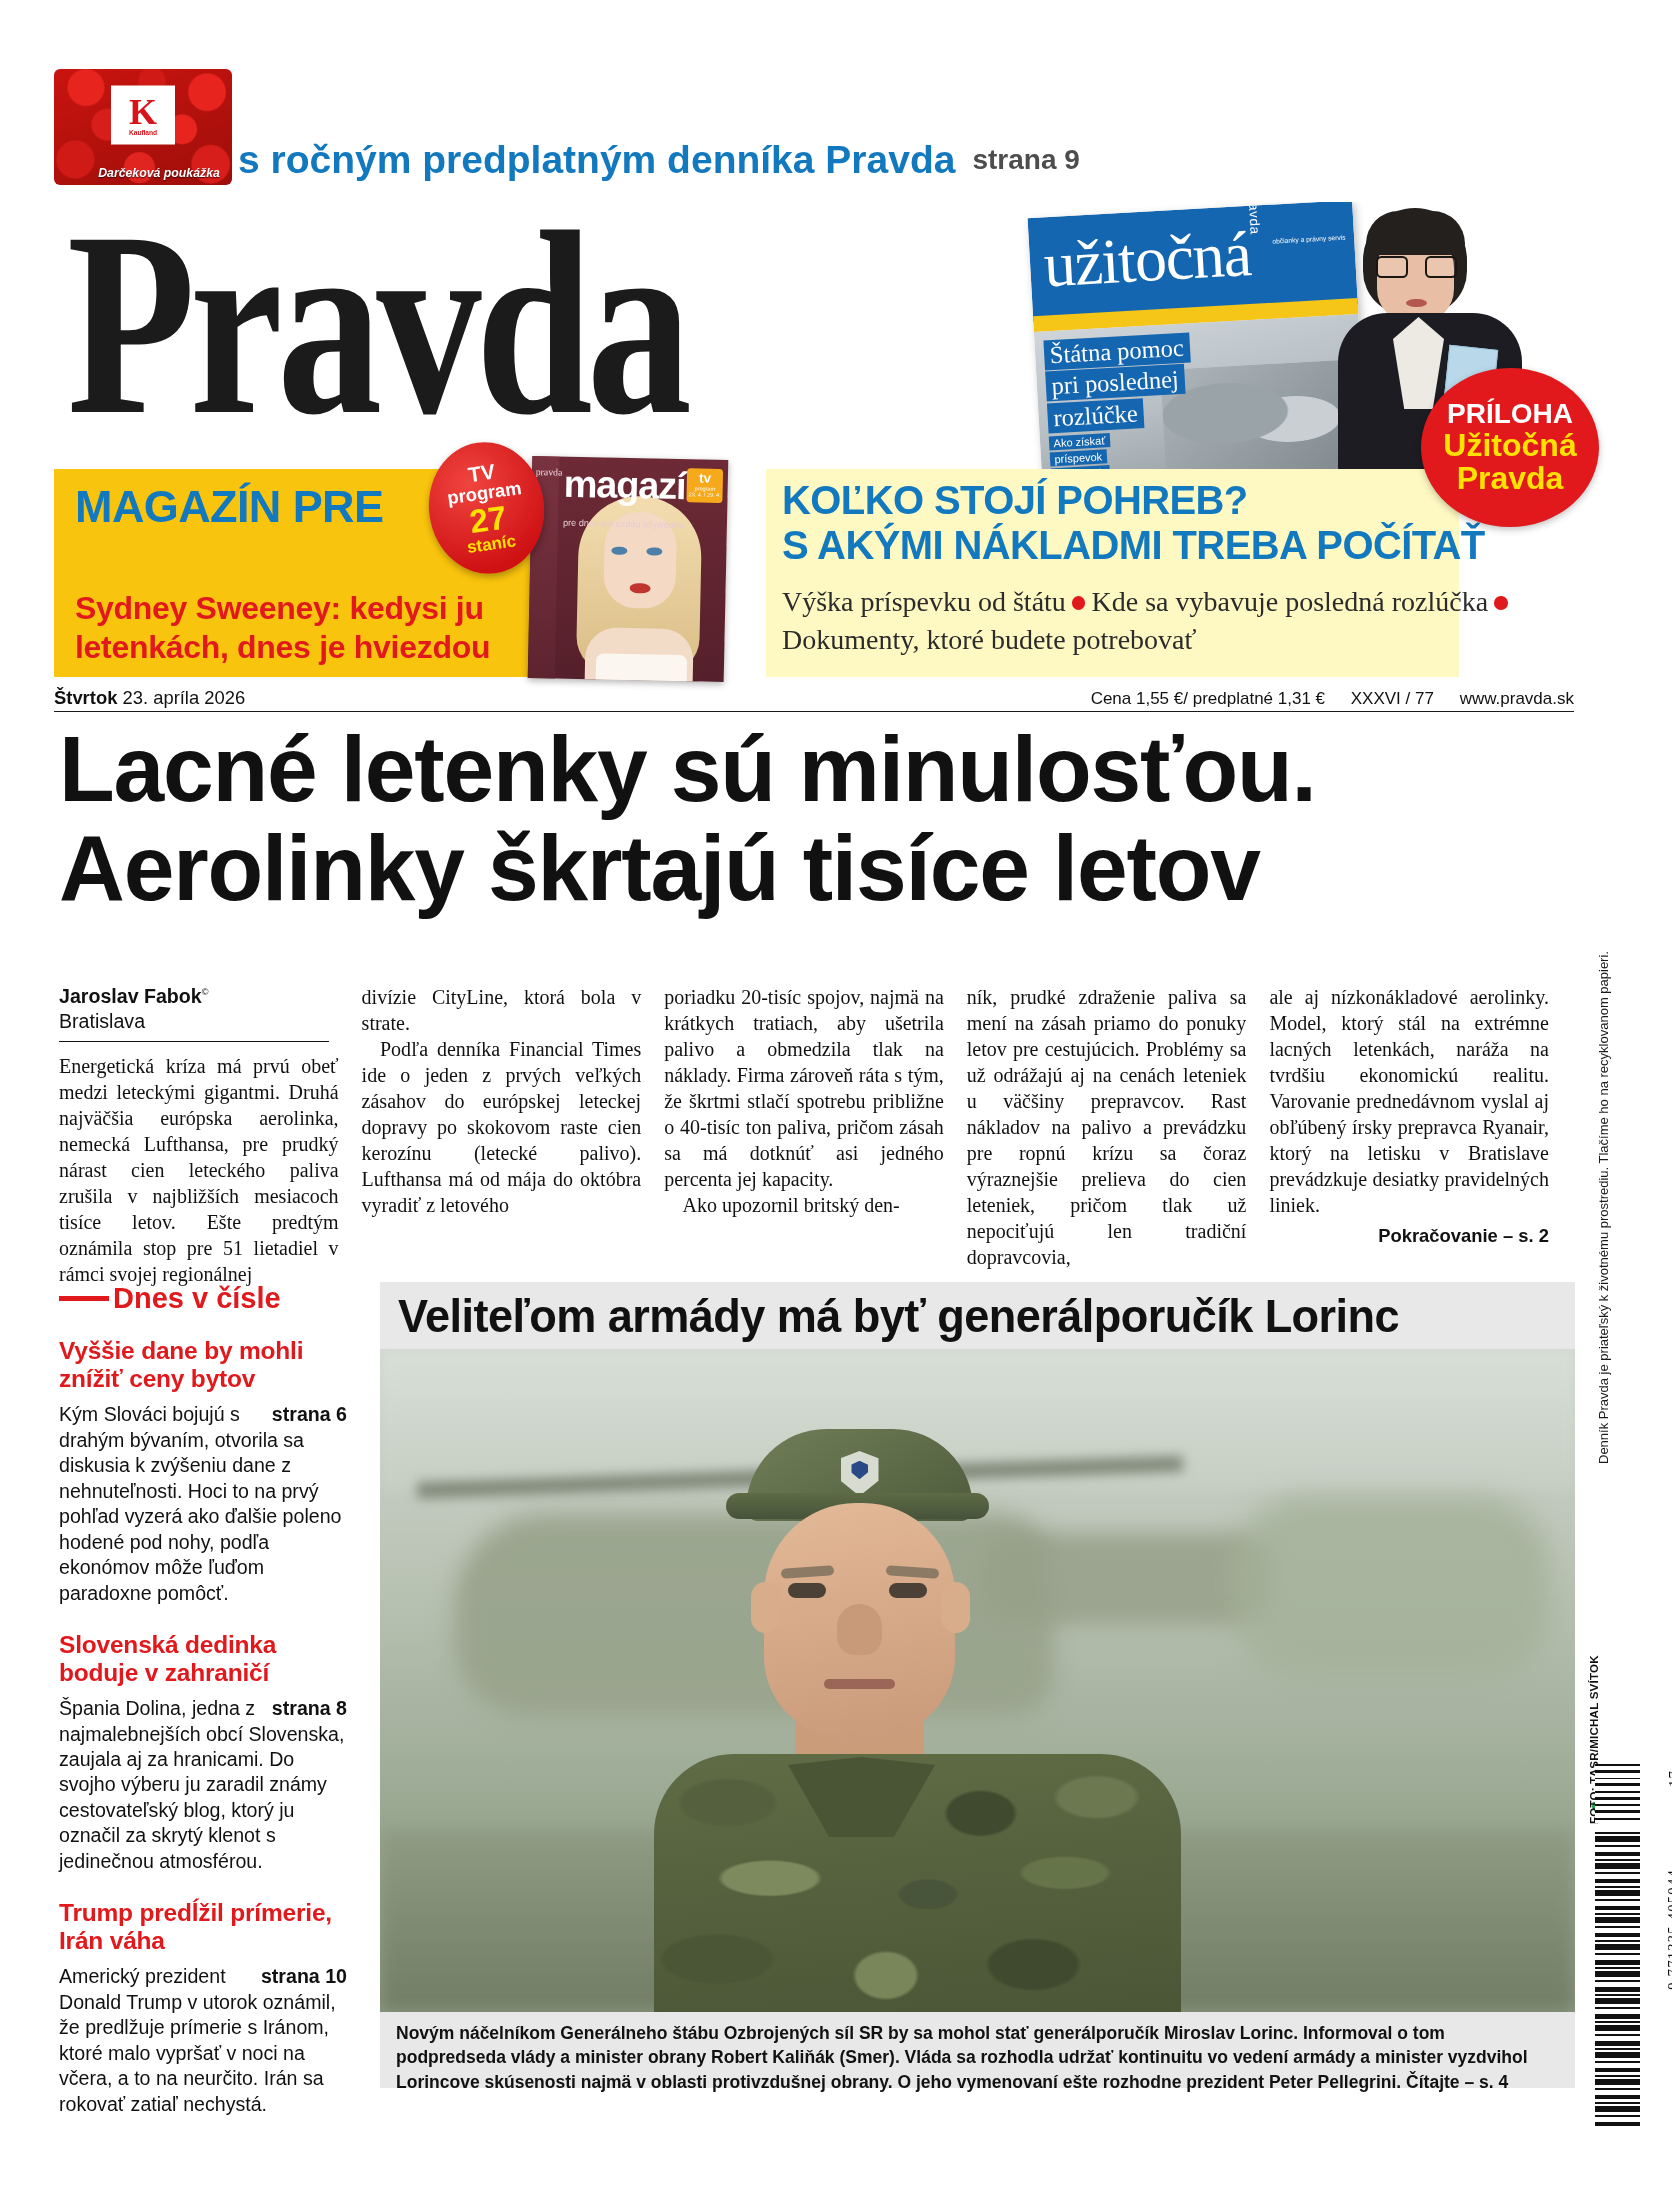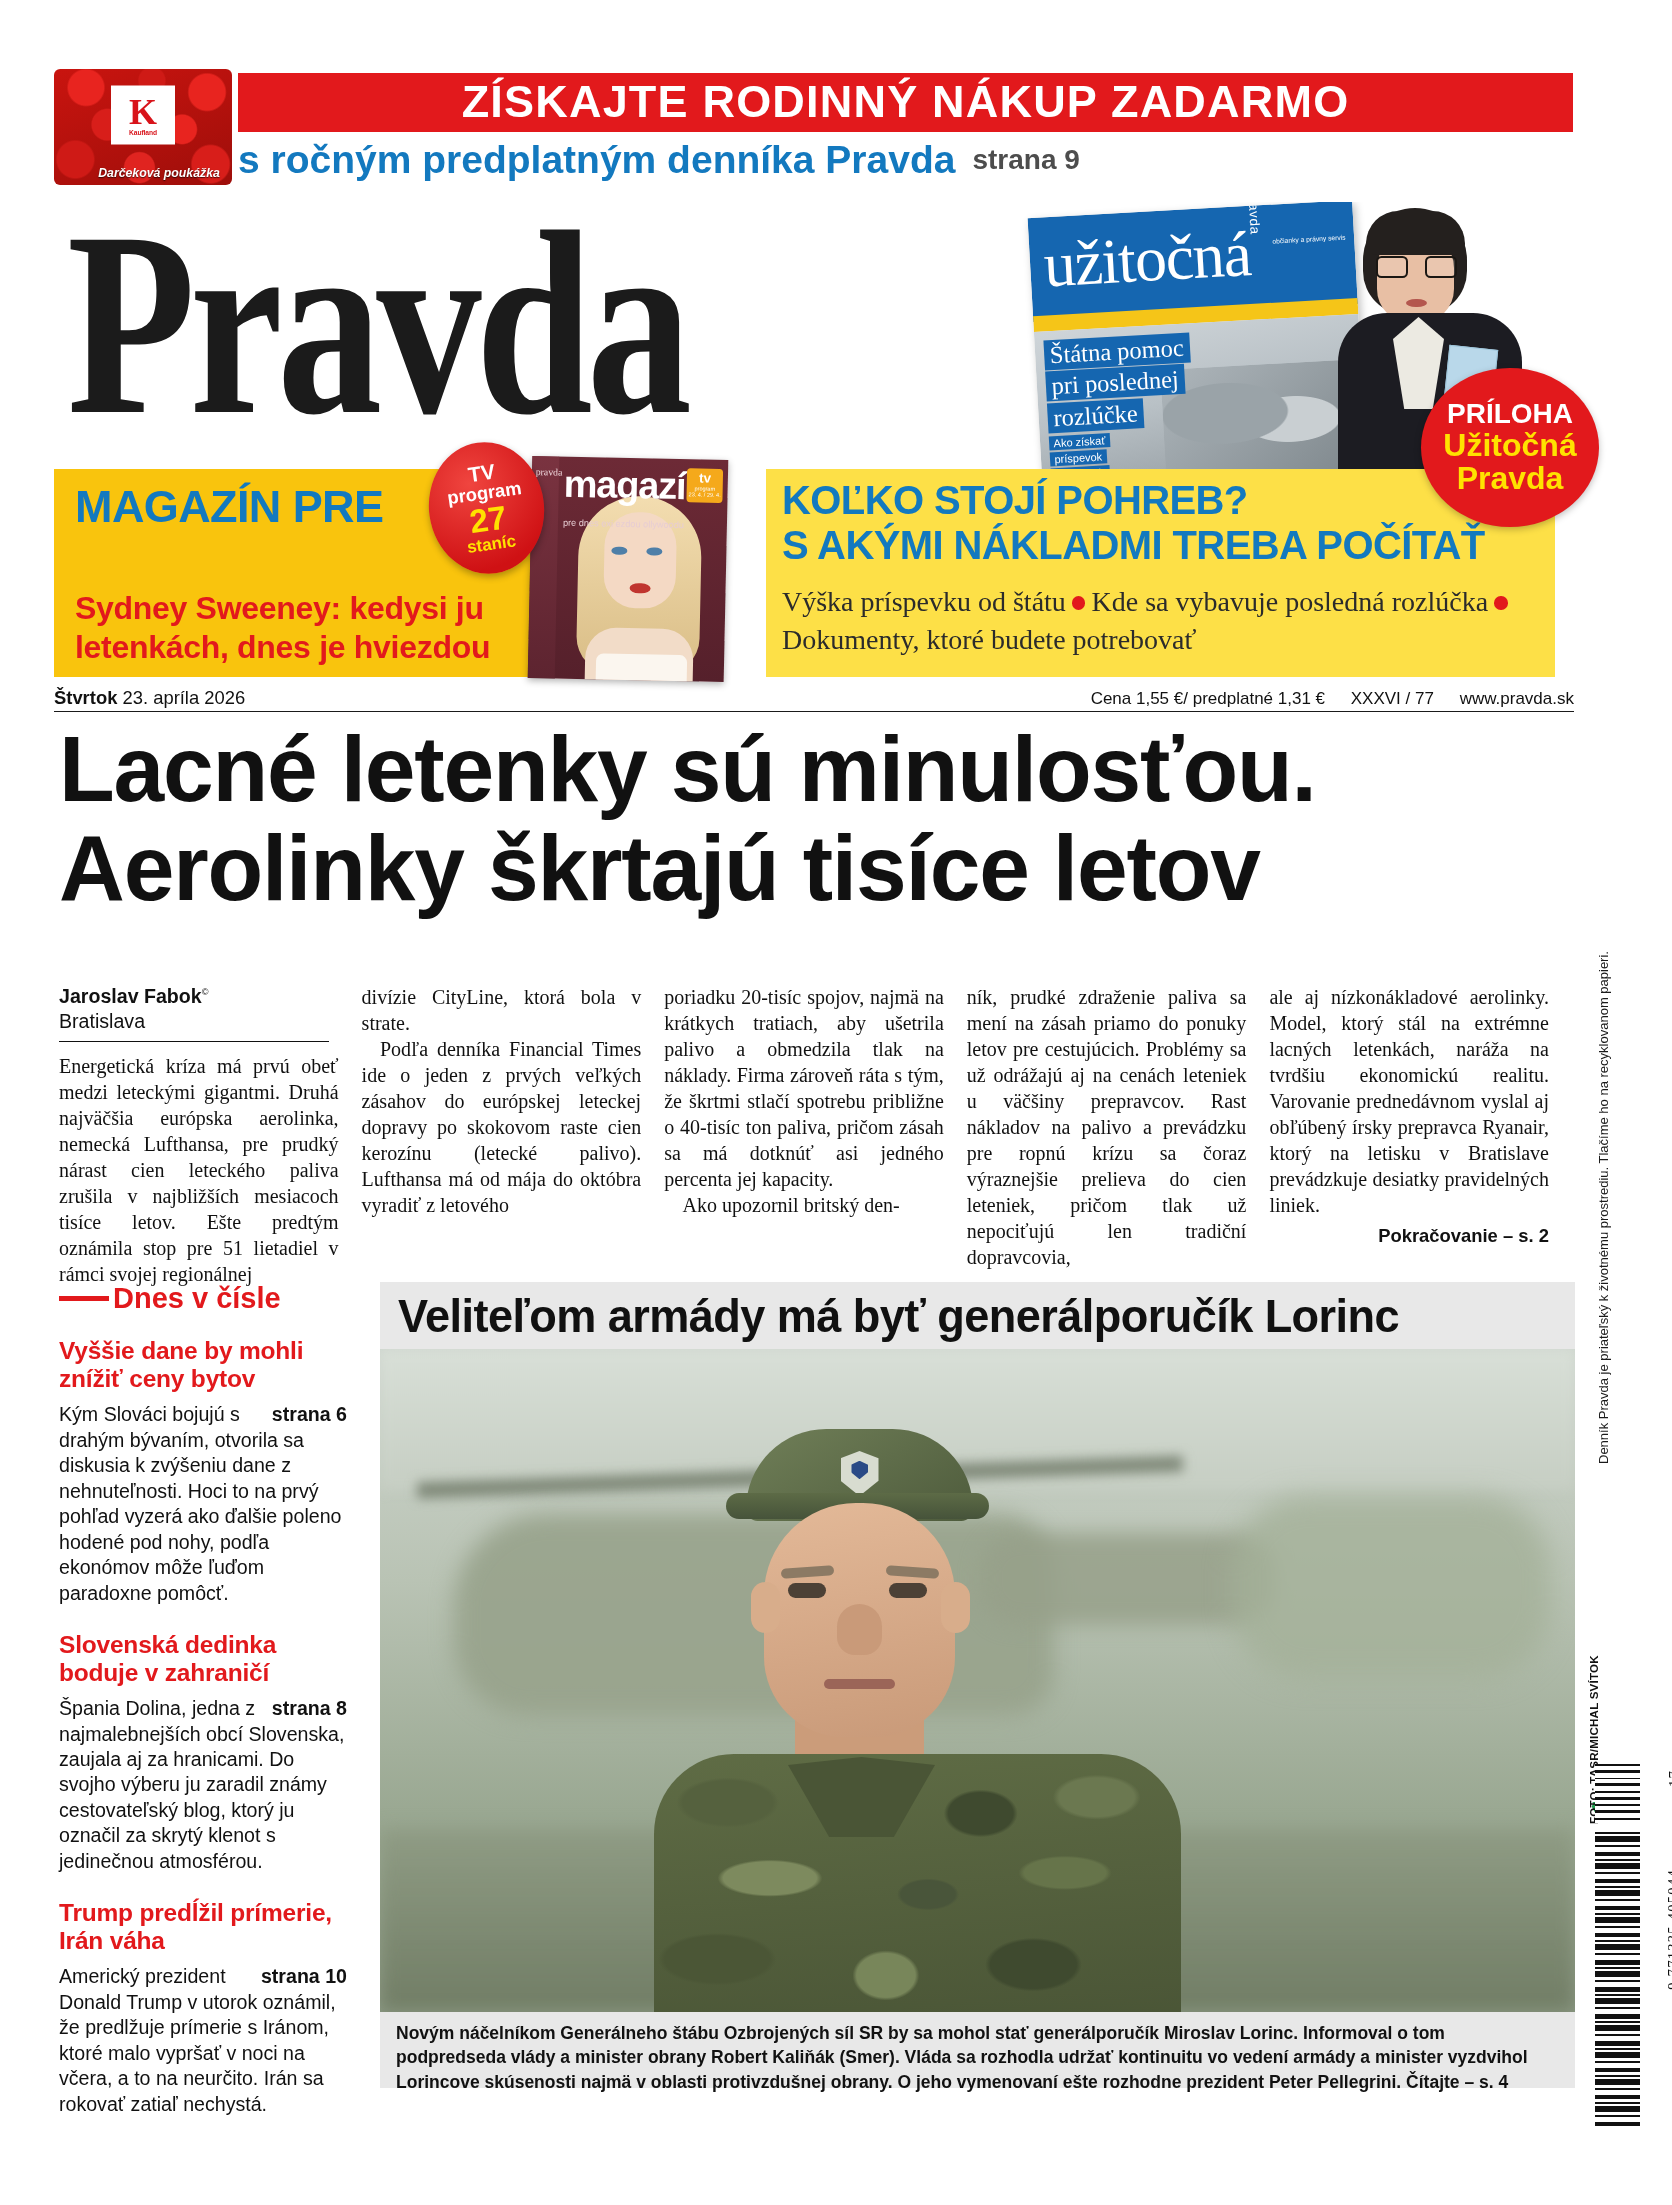--- a/index.html
+++ b/index.html
@@ -353,22 +353,22 @@
     border-radius: 31px 31px 0 0;
   }
   .mg-dress {
     position:absolute; left: 32px; bottom: 0;
     width: 91px; height: 27px; background:#fbf6ef;
     border-radius: 7.4px 7.4px 0 0;
   }
 
   .yellow-right {
     position: absolute; left: 766px; top: 469px;
-    width: 789px; height: 208px;
-    background: #fde047;
+    width: 693px; height: 208px;
+    background: #fef9c3;
     z-index: 4;
   }
   .yr-h1 {
     position: absolute; left: 16px; top: 8.6px;
     color: #1379bf; font-size: 40px; font-weight: 800;
     line-height: 1.13; letter-spacing: -0.6px; white-space: nowrap;
   }
   .yr-sub {
     position: absolute; left: 16px; top: 114px; width: 784px;
     color: #2b2b2b; font-size: 28px; line-height: 1.34;
@@ -665,23 +665,20 @@
 <div class="page">
 
   <div class="top-promo">
     <div class="kaufland-voucher">
       <div class="kauf-logo">
         <span class="kauf-k">K</span>
         <span class="kauf-word">Kaufland</span>
       </div>
       <div class="voucher-label">Darčeková poukážka</div>
     </div>
-    <div class="promo-red-bar">
-      <span>ZÍSKAJTE RODINNÝ NÁKUP ZADARMO</span>
-    </div>
     <div class="promo-sub">
       <span class="blue">s ročným predplatným denníka Pravda</span>
       <span class="page-ref">strana 9</span>
     </div>
   </div>
 
   <div class="masthead">
     <div class="masthead-word">Pravda</div>
   </div>
 

